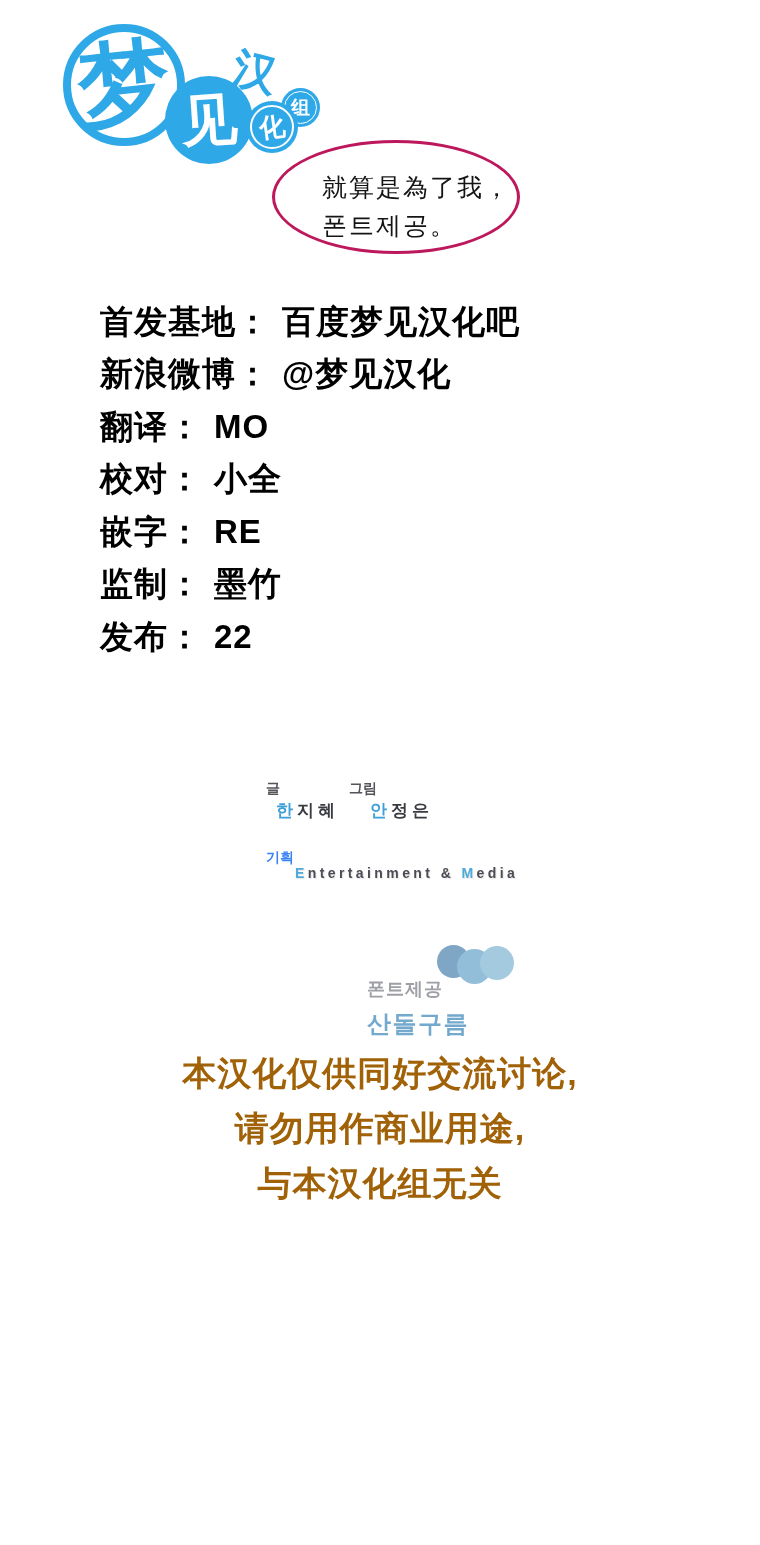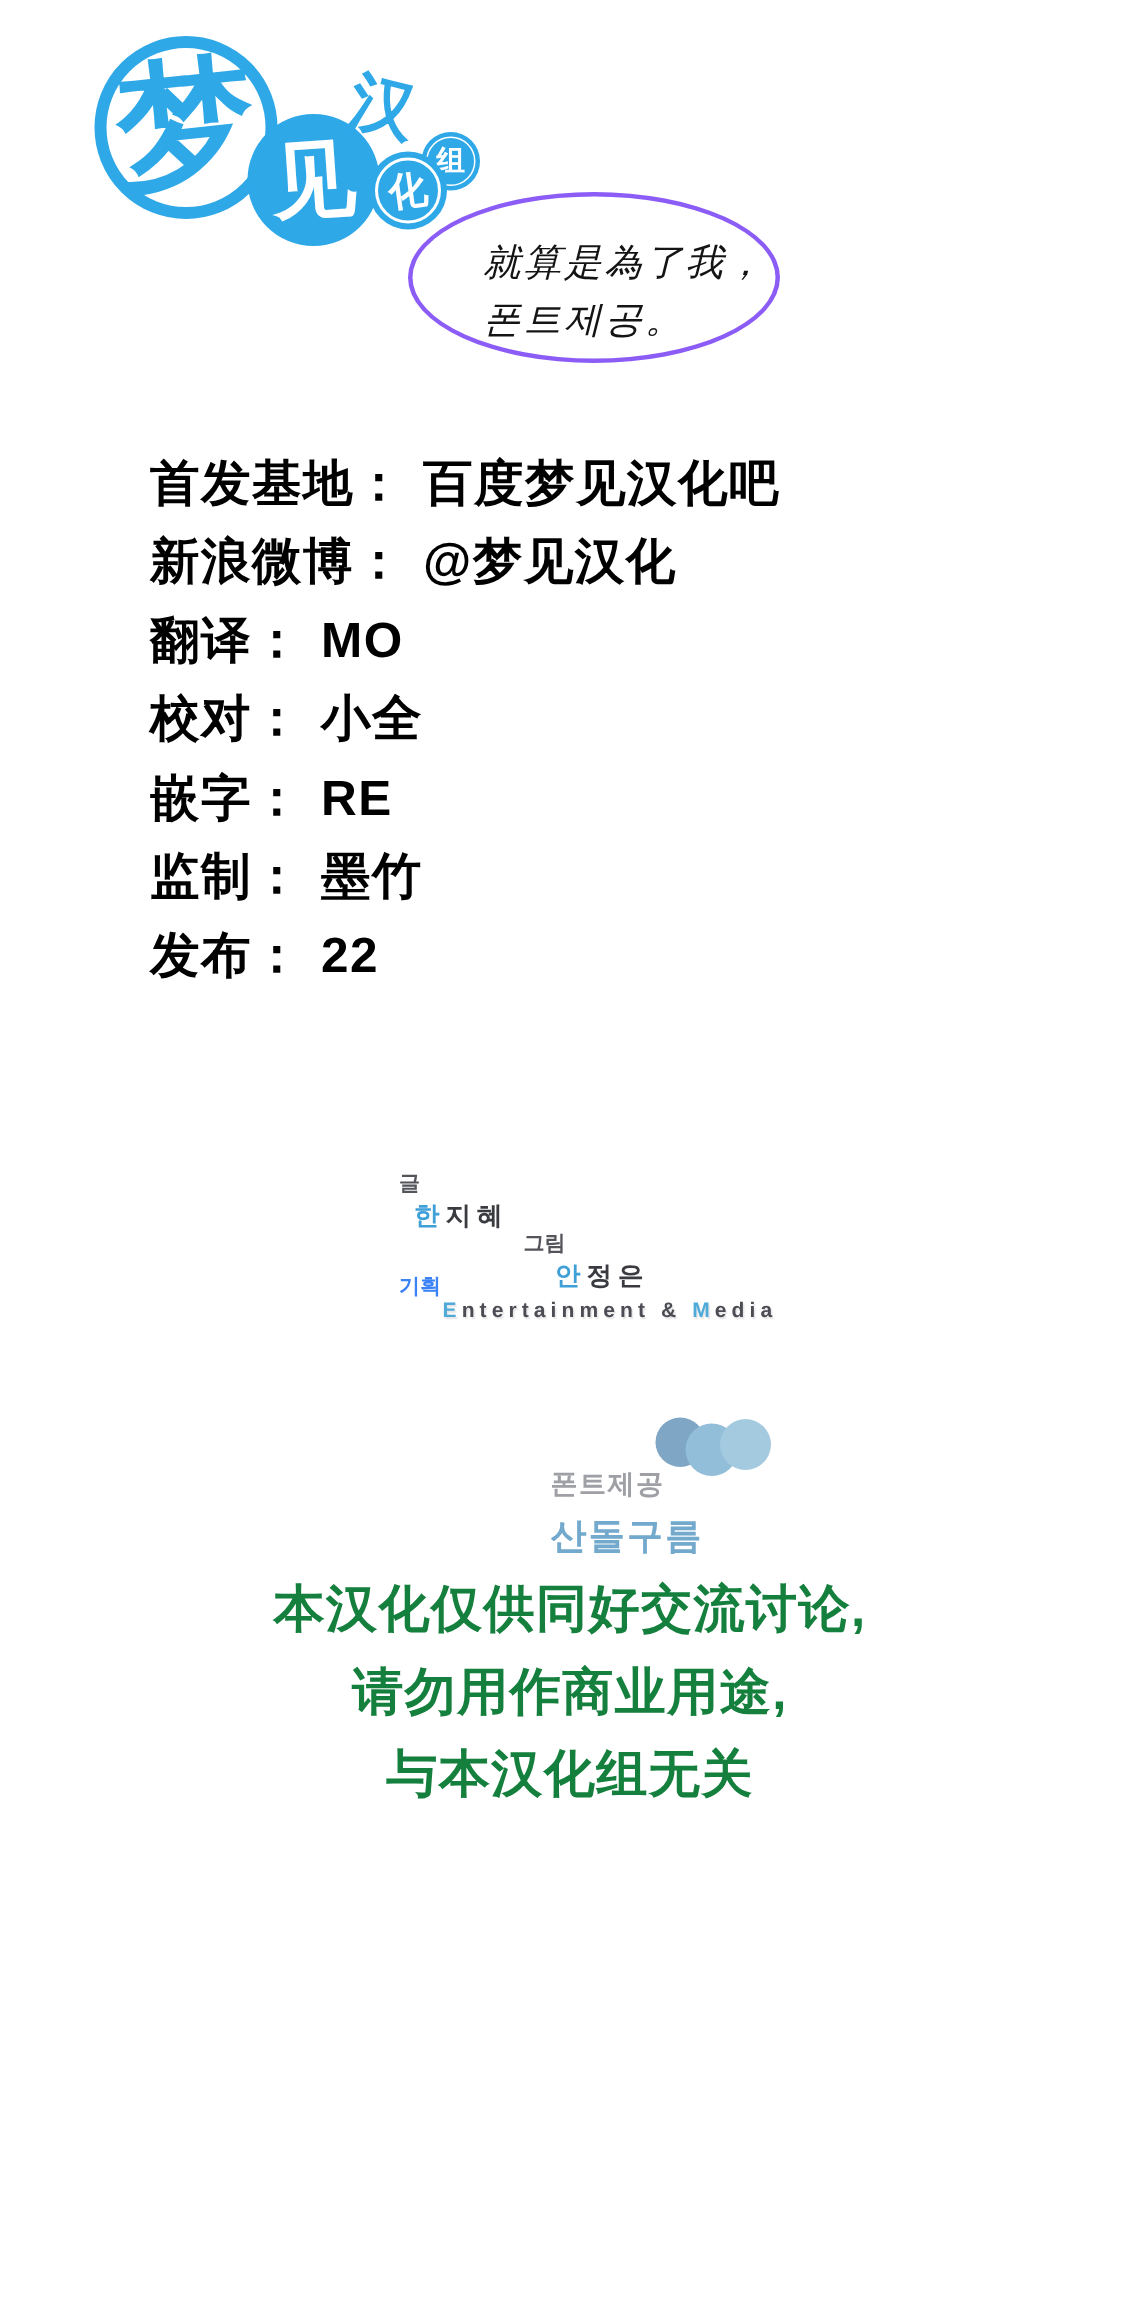--- a/index.html
+++ b/index.html
@@ -55,43 +55,43 @@
     content: ""; position: absolute; inset: 4px;
     border: 2px solid #fff; border-radius: 50%;
   }
   .circle-hua span {
     font-size: 26px; font-weight: bold; color: #fff;
     transform: rotate(-8deg); line-height: 1; z-index: 1;
   }
 
   
   .bubble {
-    position: absolute; left: 272px; top: 128px;
+    position: absolute; left: 272px; top: 140px;
     width: 248px; height: 114px;
-    background: #fff; border: 3px solid #8b5cf6; border-radius: 50%; font-style: italic;
+    background: #fff; border: 3px solid #be185d; border-radius: 50%;
   }
   .bubble-text {
     position: absolute; left: 47px; top: 25px;
     font-size: 25px; line-height: 38px; letter-spacing: 2px;
     color: #141414; font-weight: 500; white-space: nowrap;
   }
 
   
   .credits { position: absolute; left: 100px; top: 296px; }
   .credit-row {
     height: 52.5px; display: flex; align-items: center;
     font-size: 33px; font-weight: bold; color: #000;
     letter-spacing: 1px; white-space: nowrap;
   }
   .credit-row .value { margin-left: 12px; }
 
   
   .kr-item { position: absolute; color: #4b4c52; }
   .kr-item.writer { left: 266px; top: 780px; }
-  .kr-item.artist { left: 349px; top: 820px; }
+  .kr-item.artist { left: 349px; top: 780px; }
   .kr-label { font-size: 14px; font-weight: bold; color: #54555a; }
   .kr-name {
     margin-top: 1px; font-size: 17px; font-weight: bold;
     letter-spacing: 4px; color: #3a3b40; white-space: nowrap;
   }
   .kr-item.writer .kr-name { margin-left: 10px; }
   .kr-item.artist .kr-name { margin-left: 21px; }
   .kr-first { color: #3FA0D8; }
 
   
@@ -122,21 +122,21 @@
   .sandoll-text { position: absolute; left: 0; top: 36px; display: flex; align-items: baseline; gap: 7px; white-space: nowrap; flex-direction: column; }
   .sandoll-label { font-size: 18px; font-weight: 600; color: #9FA0A5; letter-spacing: 1px; }
   .sandoll-name { font-size: 24px; font-weight: 800; color: #73A9CD; letter-spacing: 1.5px; }
 
   
   .disclaimer {
     position: absolute; left: 0; top: 1046px; width: 760px;
     text-align: center;
   }
   .disclaimer div {
-    font-size: 34px; font-weight: bold; color: #15803d;
+    font-size: 34px; font-weight: bold; color: #a16207;
     line-height: 55px; letter-spacing: 1px;
   }
 </style>
 </head>
 <body>
 
 <div class="page">
 
   <div class="logo">
     <div class="circle circle-meng">

